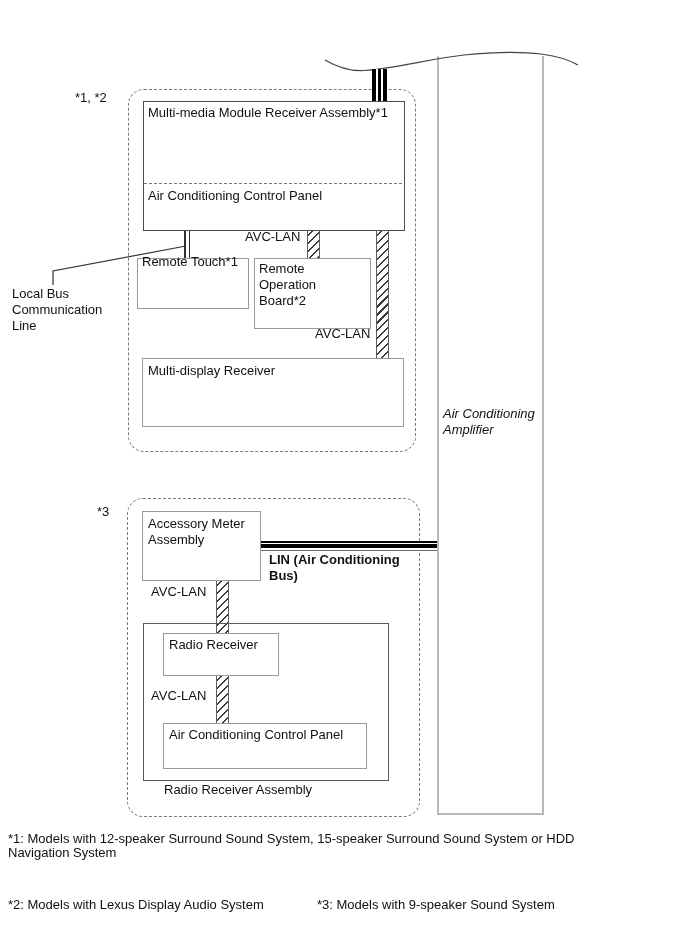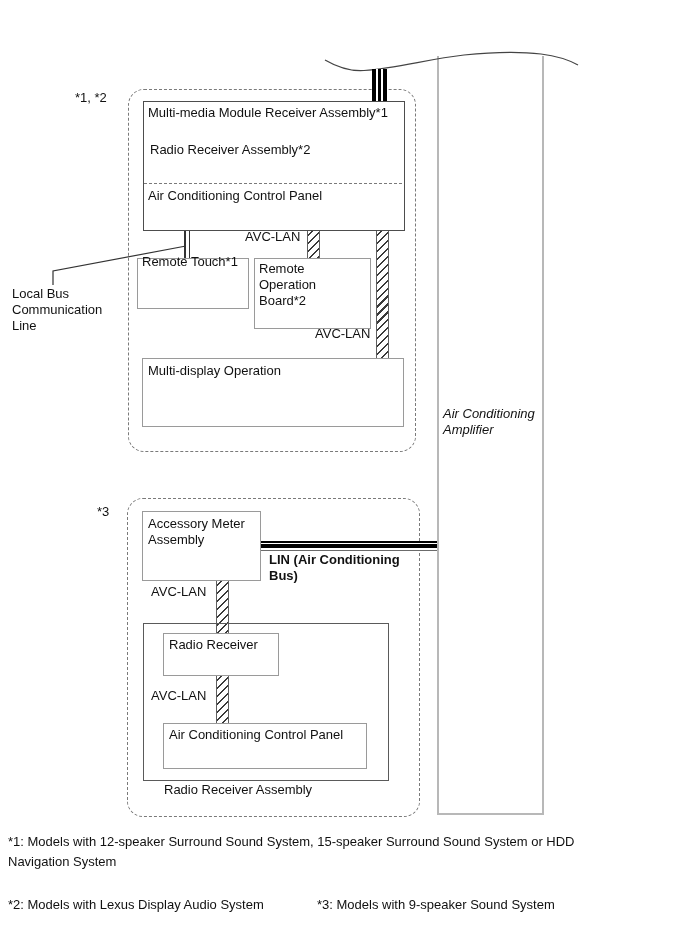--- a/index.html
+++ b/index.html
@@ -59,40 +59,39 @@
     <polyline points="53,285 53,271 186,246" fill="none" stroke="#333" stroke-width="1.2"></polyline>
   </svg>
 
   <div class="lbl" style="left:75px;top:90px;">*1, *2</div>
   <div class="group" style="left:128px;top:89px;width:286px;height:361px;"></div>
 
   <div class="bus-v" style="left:372px;top:69px;height:32px;"></div>
 
   <div class="box box-dark" style="left:143px;top:101px;width:260px;height:128px;"></div>
   <div class="lbl z4" style="left:148px;top:105px;width:252px;">Multi-media Module Receiver Assembly*1</div>
-  <div class="lbl z4" style="left:150px;top:142px;width:252px;">Radio Receiver Assembly*2</div>
   <div class="sep-dashed" style="left:144px;top:183px;width:258px;"></div>
   <div class="lbl z4" style="left:148px;top:188px;width:252px;">Air Conditioning Control Panel</div>
 
   <div class="localbus" style="left:184px;top:229px;height:29px;"></div>
   <div class="lbl" style="left:12px;top:286px;width:108px;">Local Bus Communication Line</div>
 
   <div class="lbl z4" style="left:245px;top:229px;">AVC-LAN</div>
   <div class="hatch" style="left:307px;top:229px;height:29px;"></div>
   <div class="hatch" style="left:376px;top:229px;height:129px;"></div>
   <div class="lbl z4" style="left:315px;top:326px;">AVC-LAN</div>
 
   <div class="box box-light" style="left:137px;top:258px;width:110px;height:49px;"></div>
   <div class="lbl z4" style="left:142px;top:254px;width:102px;">Remote Touch*1</div>
 
   <div class="box box-light" style="left:254px;top:258px;width:115px;height:69px;"></div>
   <div class="lbl z4" style="left:259px;top:261px;width:106px;">Remote Operation Board*2</div>
 
   <div class="box box-light" style="left:142px;top:358px;width:260px;height:67px;"></div>
-  <div class="lbl z4" style="left:148px;top:363px;width:250px;">Multi-display Operation</div>
+  <div class="lbl z4" style="left:148px;top:363px;width:250px;">Multi-display Receiver</div>
 
   <div class="lbl" style="left:97px;top:504px;">*3</div>
   <div class="group" style="left:127px;top:498px;width:291px;height:317px;"></div>
 
   <div class="box box-light" style="left:142px;top:511px;width:117px;height:68px;"></div>
   <div class="lbl z4" style="left:148px;top:516px;width:104px;">Accessory Meter Assembly</div>
 
   <div class="bus-h" style="left:259px;top:541px;width:178px;"></div>
   <div class="lbl z4" style="left:269px;top:552px;width:138px;font-weight:bold;">LIN (Air Conditioning Bus)</div>
 
@@ -101,17 +100,17 @@
   <div class="hatch" style="left:216px;top:674px;height:49px;"></div>
   <div class="lbl z4" style="left:151px;top:688px;">AVC-LAN</div>
 
   <div class="box box-outer" style="left:143px;top:623px;width:244px;height:156px;"></div>
   <div class="box box-light" style="left:163px;top:633px;width:114px;height:41px;"></div>
   <div class="lbl z4" style="left:169px;top:637px;width:104px;">Radio Receiver</div>
   <div class="box box-light" style="left:163px;top:723px;width:202px;height:44px;"></div>
   <div class="lbl z4" style="left:169px;top:727px;width:194px;">Air Conditioning Control Panel</div>
   <div class="lbl z4" style="left:164px;top:782px;">Radio Receiver Assembly</div>
 
-  <div class="fn" style="left:8px;top:832px;width:585px;line-height:20px;">*1: Models with 12-speaker Surround Sound System, 15-speaker Surround Sound System or HDD Navigation System</div>
+  <div class="fn" style="left:8px;top:832px;width:585px;line-height:14px;">*1: Models with 12-speaker Surround Sound System, 15-speaker Surround Sound System or HDD Navigation System</div>
   <div class="fn" style="left:8px;top:897px;">*2: Models with Lexus Display Audio System</div>
   <div class="fn" style="left:317px;top:897px;text-align:center;">*3: Models with 9-speaker Sound System</div>
 
 </div>
 
 </body></html>

